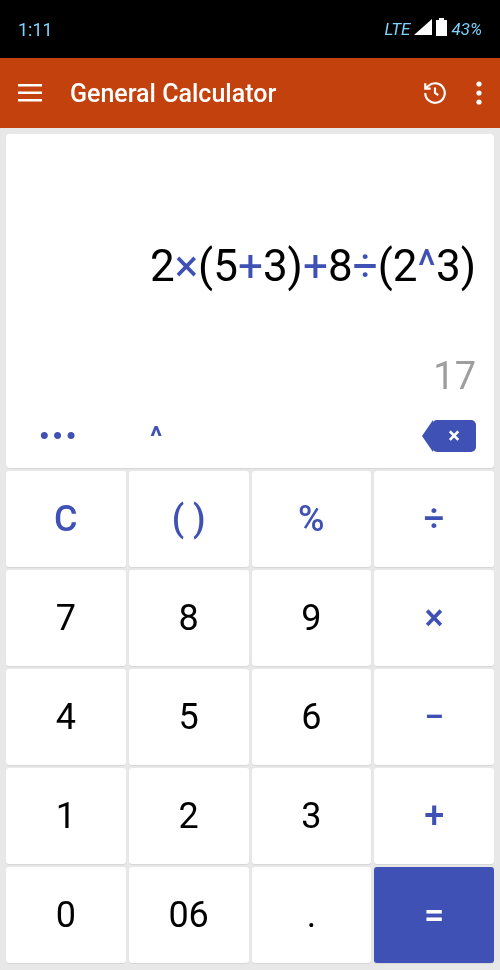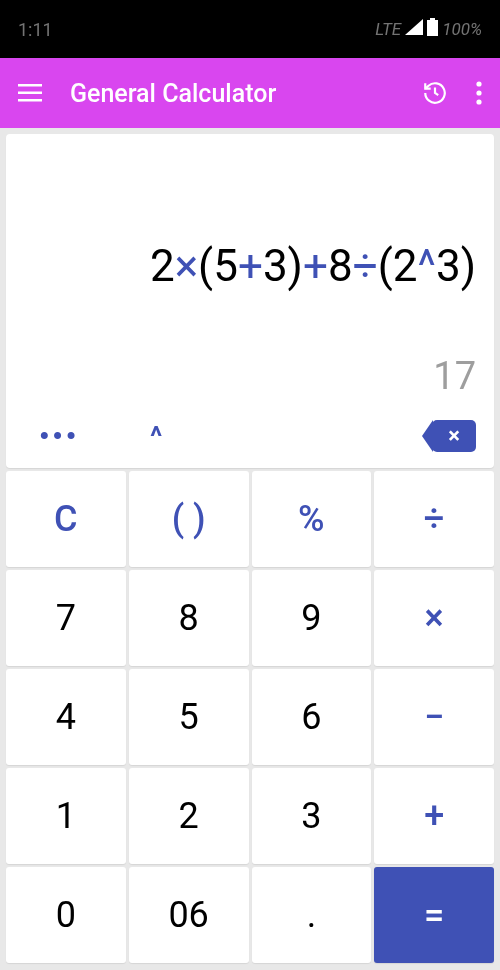--- a/index.html
+++ b/index.html
@@ -11,38 +11,38 @@
     }
     body {
       width: 500px;
       height: 970px;
       background: #e8e8e8;
       overflow: hidden;
     }
     .status-bar {
       height: 58px;
       background: #000;
-      color: #737373;
+      color: #7dd3fc;
       display: flex;
       align-items: center;
       justify-content: space-between;
       padding: 0 18px;
       font-size: 18px;
       font-weight: 400;
     }
     .status-right {
       display: flex;
       align-items: center;
       gap: 4px;
       font-size: 17px;
       font-style: italic;
     }
     .app-bar {
       height: 70px;
-      background: #d946ef;
+      background: #c2410c;
       color: #fff;
       display: flex;
       align-items: center;
       padding: 0 18px;
       gap: 28px;
     }
     .app-bar .title {
       font-size: 25px;
       font-weight: 500;
       flex: 1;
@@ -176,21 +176,21 @@
       <svg width="18" height="16" viewBox="0 0 18 16">
           <path d="M0 16 L18 16 L18 0 Z" fill="#fff"></path>
         </svg>
     </span>
     <span>
       <svg width="11" height="18" viewBox="0 0 11 18">
           <rect x="0" y="2" width="11" height="16" fill="#fff"></rect>
           <rect x="3" y="0" width="5" height="2" fill="#fff"></rect>
         </svg>
     </span>
-    <span>100%</span>
+    <span>43%</span>
   </div>
 </div>
 
 <div class="app-bar">
   <div class="hamburger-icon">
     <svg width="24" height="18" viewBox="0 0 24 18">
         <rect width="24" height="2.5" fill="#fff"></rect>
         <rect y="7.5" width="24" height="2.5" fill="#fff"></rect>
         <rect y="15" width="24" height="2.5" fill="#fff"></rect>
       </svg>

